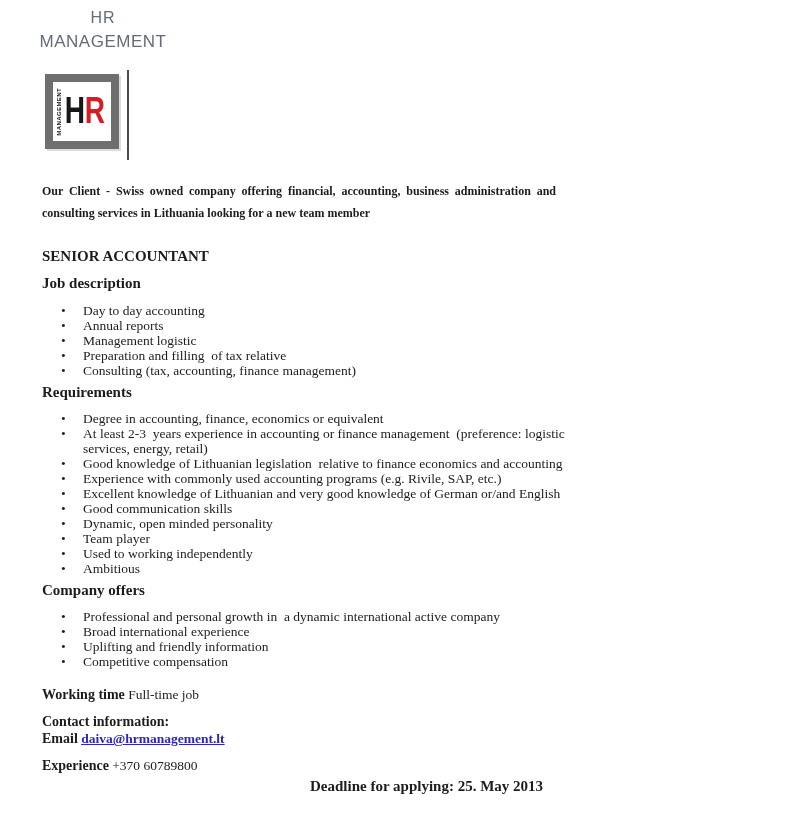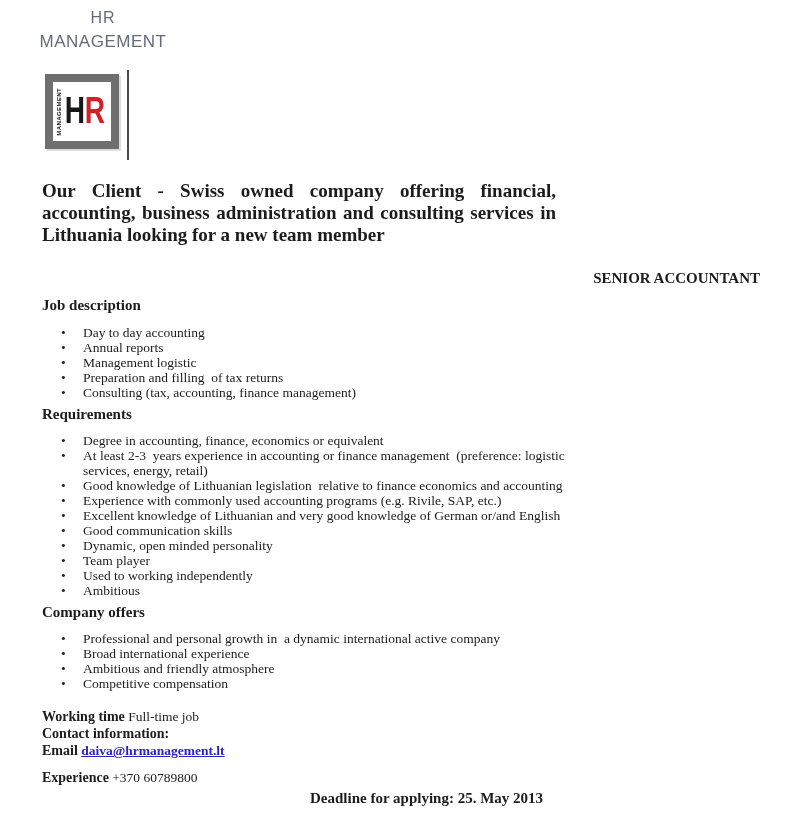--- a/index.html
+++ b/index.html
@@ -38,45 +38,45 @@
     font-family:"Liberation Sans",sans-serif; font-weight:bold;
     font-size:36px; line-height:36px; transform:scaleX(0.78);
   }
   .logo-h { color:#171717; margin-left:-1px; }
   .logo-r { color:var(--logo_red,#d51f27); margin-left:-6px; }
   .logo-line { position:absolute; left:85px; top:-4px; width:2px; height:90px; background:var(--logo_line,#4a4a4a); }
 
   
   .intro {
     margin:26px 0 0; width:514px;
-    font-weight:bold; font-size:19px; line-height:22px; text-align:justify;
+    font-weight:bold; font-size:12px; line-height:22px; text-align:justify;
   }
 
   
-  .job-title { margin:24px 0 0; font-size:15px; font-weight:bold; line-height:17px;text-align:right; }
+  .job-title { margin:24px 0 0; font-size:15px; font-weight:bold; line-height:17px; }
   .section-heading { margin:10px 0 0; font-size:15px; font-weight:bold; line-height:17px; }
   .section-heading.req { margin-top:6px; }
   .section-heading.offers { margin-top:6px; }
 
   
   ul.bullets { margin:11px 0 0; padding:0 0 0 41px; list-style:none; width:512px; }
   ul.bullets li {
     position:relative; font-size:13.5px; line-height:15px;
     white-space:pre-wrap;
   }
   ul.bullets li::before {
     content:"\2022"; position:absolute; left:-22px; top:0; font-size:13.5px;
   }
   ul.bullets.tight { margin-top:10px; }
 
   
   .detail { font-size:13.5px; line-height:17px; }
   .detail b { font-size:14px; }
   .d-working { margin-top:17px; }
-  .d-contact { }
+  .d-contact { margin-top:10px; }
   .d-email   { }
   .d-phone   { margin-top:10px; }
   a.email-link { color:var(--link,#2b22c8); text-decoration:underline; font-weight:bold; }
 
   .deadline { margin:4px 0 0 268px; font-size:15px; font-weight:bold; line-height:17px; }
 </style>
 </head>
 <body>
 
 <div class="page">
@@ -99,21 +99,21 @@
 
   <p class="intro">Our Client - Swiss owned company offering financial, accounting, business administration and consulting services in Lithuania looking for a new team member</p>
 
   <div class="job-title">SENIOR ACCOUNTANT</div>
 
   <div class="section-heading">Job description</div>
   <ul class="bullets">
     <li>Day to day accounting</li>
     <li>Annual reports</li>
     <li>Management logistic</li>
-    <li>Preparation and filling  of tax returns</li>
+    <li>Preparation and filling  of tax relative</li>
     <li>Consulting (tax, accounting, finance management)</li>
   </ul>
 
   <div class="section-heading req">Requirements</div>
   <ul class="bullets tight">
     <li>Degree in accounting, finance, economics or equivalent</li>
     <li>At least 2-3  years experience in accounting or finance management  (preference: logistic services, energy, retail)</li>
     <li>Good knowledge of Lithuanian legislation  relative to finance economics and accounting</li>
     <li>Experience with commonly used accounting programs (e.g. Rivile, SAP, etc.)</li>
     <li>Excellent knowledge of Lithuanian and very good knowledge of German or/and English</li>
@@ -121,21 +121,21 @@
     <li>Dynamic, open minded personality</li>
     <li>Team player</li>
     <li>Used to working independently</li>
     <li>Ambitious</li>
   </ul>
 
   <div class="section-heading offers">Company offers</div>
   <ul class="bullets tight">
     <li>Professional and personal growth in  a dynamic international active company</li>
     <li>Broad international experience</li>
-    <li>Ambitious and friendly atmosphere</li>
+    <li>Uplifting and friendly information</li>
     <li>Competitive compensation</li>
   </ul>
 
   <div class="detail d-working">
     <b>Working time</b>
     <span>Full-time job</span>
   </div>
 
   <div class="detail d-contact">
     <b>Contact information:</b>

